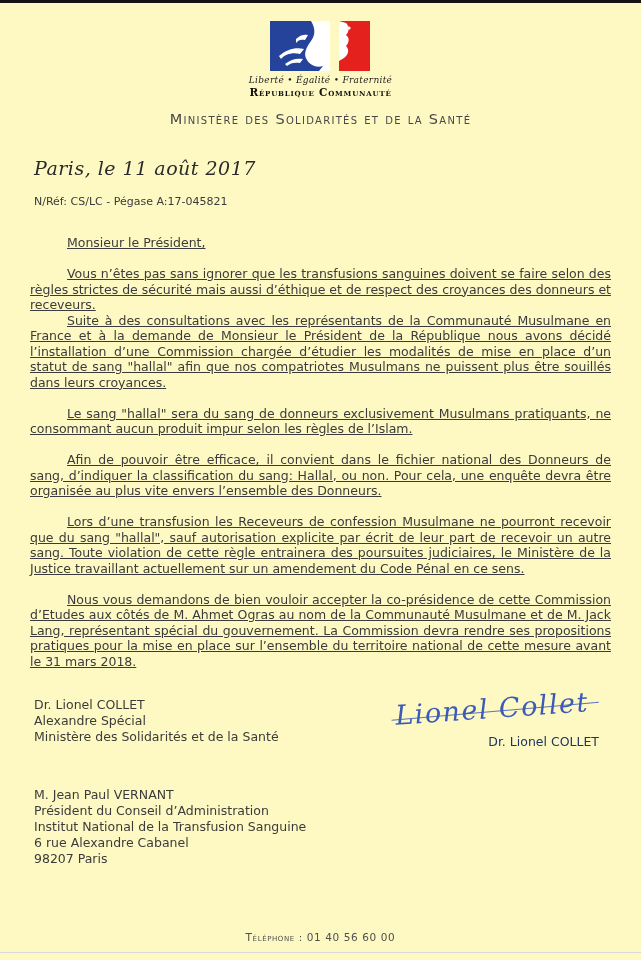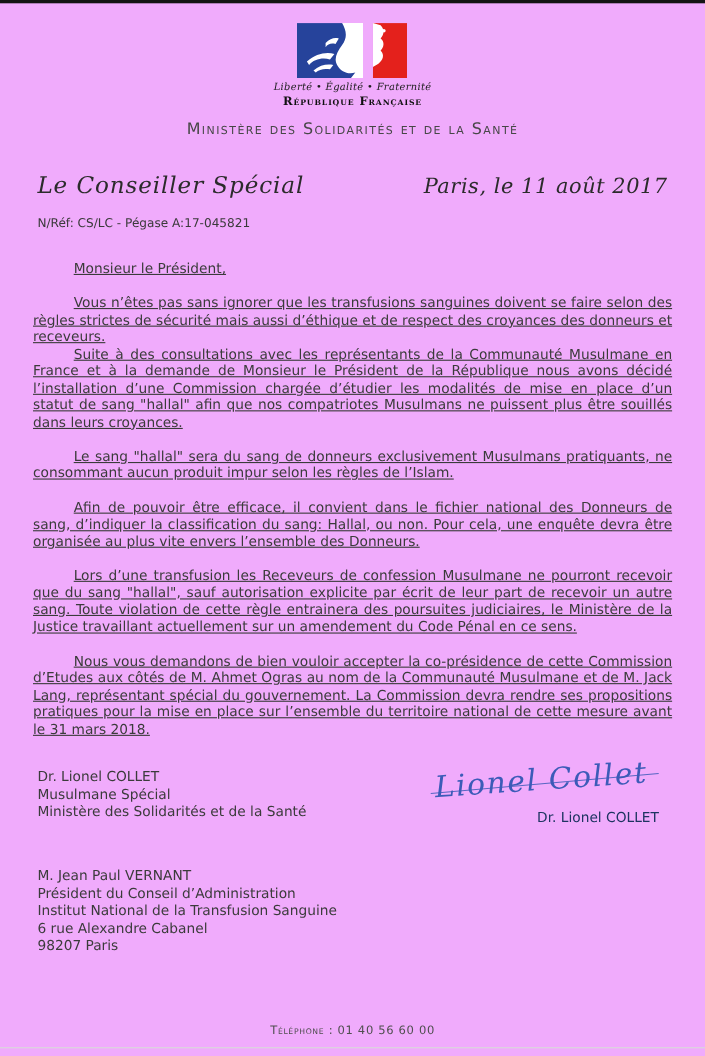--- a/index.html
+++ b/index.html
@@ -1,21 +1,21 @@
 <!DOCTYPE html>
 <html><head>
 <meta charset="utf-8">
 <style>
   * { margin:0; padding:0; box-sizing:border-box; }
   html,body { background:#e9e9e9; }
   .page{
     position:relative;
     width:641px; height:960px;
     margin:0 auto;
-    background:#f0abfc;
+    background:#fef9c3;
     border-top:3px solid #141414;
     overflow:hidden;
     font-family:"DejaVu Sans","Liberation Sans",sans-serif;
     color:#3b3b3b;
   }
   
   .header{ text-align:center; padding-top:18px; }
   .logo{ display:inline-block; }
   .logo-blocks{ display:flex; justify-content:center; align-items:flex-start; gap:9px; height:50px; }
   .logo-blue svg, .logo-red svg{ display:block; }
@@ -105,45 +105,44 @@
         </span>
         <span class="logo-red">
           <svg width="31" height="50" viewBox="0 0 31 50">
             <rect width="31" height="50" fill="#e4211c"></rect>
             <path fill="#ffffff" d="M0,0 L7,2 C11,6 10,11 7,14 C11,17 10,22 7,25 C11,29 9,34 5,37 L0,40 Z"></path>
             <circle cx="10" cy="7" r="1.6" fill="#ffffff"></circle>
           </svg>
         </span>
       </div>
       <div class="logo-motto">Liberté • Égalité • Fraternité</div>
-      <div class="logo-republic">République Française</div>
+      <div class="logo-republic">République Communauté</div>
     </div>
     <div class="ministry">Ministère des Solidarités et de la Santé</div>
   </div>
 
   <div class="date-row">
-    <span class="script sender-script">Le Conseiller Spécial</span>
     <span class="script date-script">Paris, le 11 août 2017</span>
   </div>
   <div class="ref-line">N/Réf: CS/LC - Pégase A:17-045821</div>
 
   <div class="body-text">
     <p class="salutation">Monsieur le Président,</p>
     <p class="joined">Vous n’êtes pas sans ignorer que les transfusions sanguines doivent se faire selon des règles strictes de sécurité mais aussi d’éthique et de respect des croyances des donneurs et receveurs.</p>
     <p>Suite à des consultations avec les représentants de la Communauté Musulmane en France et à la demande de Monsieur le Président de la République nous avons décidé l’installation d’une Commission chargée d’étudier les modalités de mise en place d’un statut de sang "hallal" afin que nos compatriotes Musulmans ne puissent plus être souillés dans leurs croyances.</p>
     <p>Le sang "hallal" sera du sang de donneurs exclusivement Musulmans pratiquants, ne consommant aucun produit impur selon les règles de l’Islam.</p>
     <p>Afin de pouvoir être efficace, il convient dans le fichier national des Donneurs de sang, d’indiquer la classification du sang: Hallal, ou non. Pour cela, une enquête devra être organisée au plus vite envers l’ensemble des Donneurs.</p>
     <p>Lors d’une transfusion les Receveurs de confession Musulmane ne pourront recevoir que du sang "hallal", sauf autorisation explicite par écrit de leur part de recevoir un autre sang. Toute violation de cette règle entrainera des poursuites judiciaires, le Ministère de la Justice travaillant actuellement sur un amendement du Code Pénal en ce sens.</p>
     <p>Nous vous demandons de bien vouloir accepter la co-présidence de cette Commission d’Etudes aux côtés de M. Ahmet Ogras au nom de la Communauté Musulmane et de M. Jack Lang, représentant spécial du gouvernement. La Commission devra rendre ses propositions pratiques pour la mise en place sur l’ensemble du territoire national de cette mesure avant le 31 mars 2018.</p>
   </div>
 
   <div class="sig-row">
     <div class="sig-left">
       <div>Dr. Lionel COLLET</div>
-      <div>Musulmane Spécial</div>
+      <div>Alexandre Spécial</div>
       <div>Ministère des Solidarités et de la Santé</div>
     </div>
     <div class="sig-right">
       <span class="sig-script" id="sig-ink" style="color: rgb(60, 91, 184);">Lionel Collet</span>
       <div class="sig-printed">Dr. Lionel COLLET</div>
     </div>
   </div>
 
   <div class="recipient">
     <div>M. Jean Paul VERNANT</div>

